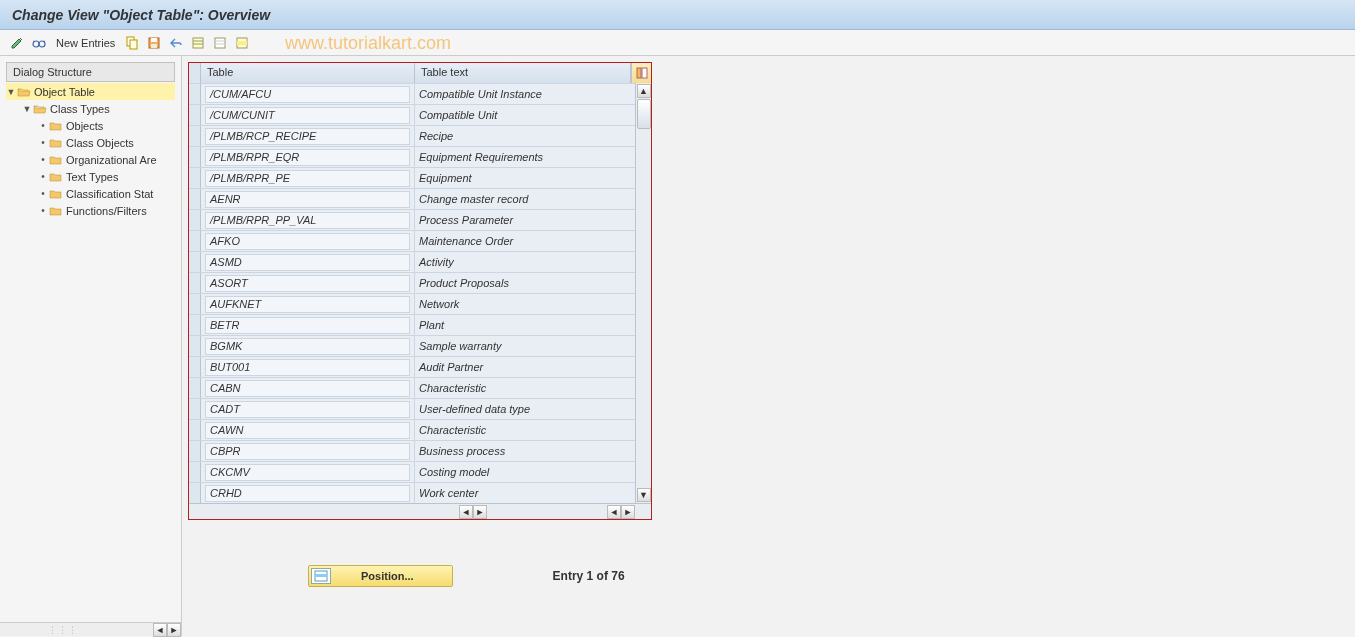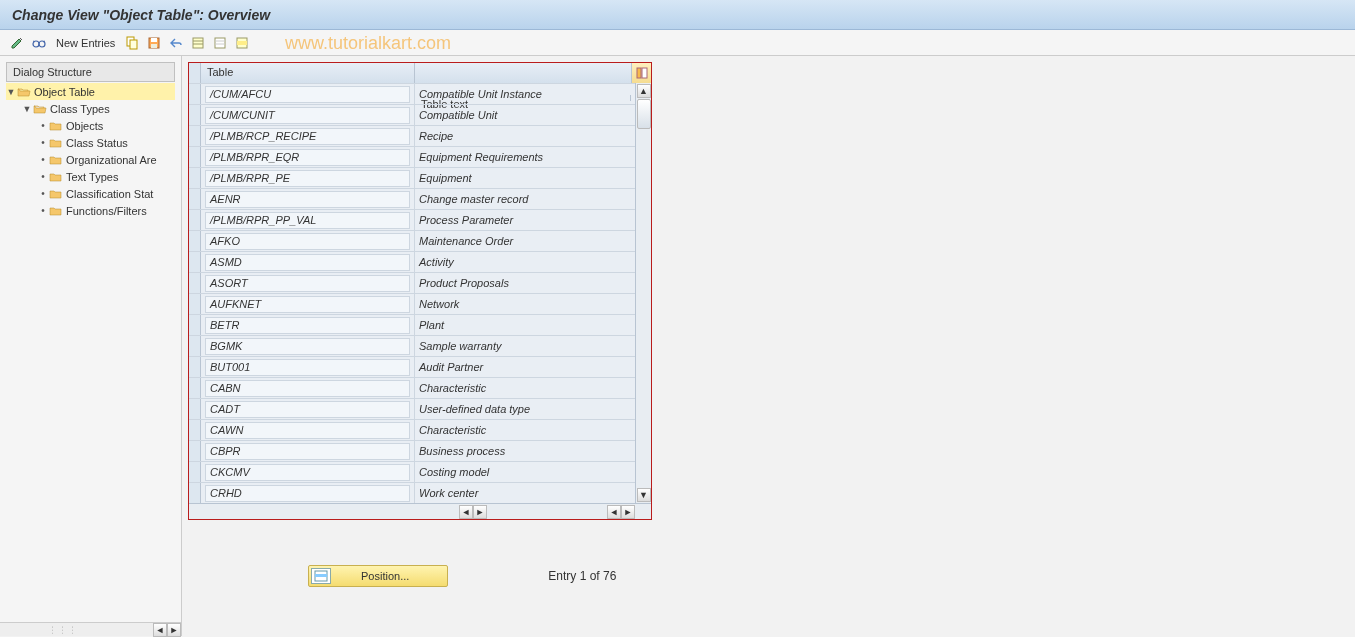--- a/index.html
+++ b/index.html
@@ -177,21 +177,21 @@
     padding: 3px 6px;
     font-size: 11px;
     color: #333;
   }
   .th-selcol {
     width: 12px;
     border-right: 1px solid #b8c4d2;
     background: #dce6f0;
   }
   .th-table { width: 214px; }
-  .th-text { flex: 1; margin-top: 32px; }
+  .th-text { flex: 1; }
   .th-config {
     width: 20px;
     border-left: 1px solid #b8c4d2;
     display: flex;
     align-items: center;
     justify-content: center;
     background: linear-gradient(#fff0c0,#f5dc90);
     cursor: pointer;
   }
   .table-body-wrap {
@@ -279,20 +279,21 @@
     justify-content: center;
     position: relative;
     border-top: 1px solid #b8c4d2;
   }
   .bottom-bar {
     display: flex;
     align-items: center;
     margin-top: 45px;
     margin-left: 120px;
     gap: 100px;
+    font-weight: bold;
   }
   .position-btn {
     display: flex;
     align-items: center;
     background: linear-gradient(#fff4b0,#f5dc70);
     border: 1px solid #c8b050;
     border-radius: 2px;
     height: 22px;
     cursor: pointer;
     padding-right: 12px;
@@ -418,21 +419,21 @@
           <span class="tree-label">Objects</span>
         </div>
         <div class="tree-item">
           <span class="tree-indent" style="width: 32px;"></span>
           <span class="tree-bullet">•</span>
           <span class="tree-folder">
             <svg width="14" height="12" viewBox="0 0 14 12">
               <path class="folder-closed" d="M1 3 L1 10 L12 10 L12 4 L6 4 L5 3 Z"></path>
             </svg>
           </span>
-          <span class="tree-label">Class Status</span>
+          <span class="tree-label">Class Objects</span>
         </div>
         <div class="tree-item">
           <span class="tree-indent" style="width: 32px;"></span>
           <span class="tree-bullet">•</span>
           <span class="tree-folder">
             <svg width="14" height="12" viewBox="0 0 14 12">
               <path class="folder-closed" d="M1 3 L1 10 L12 10 L12 4 L6 4 L5 3 Z"></path>
             </svg>
           </span>
           <span class="tree-label">Organizational Are</span>

